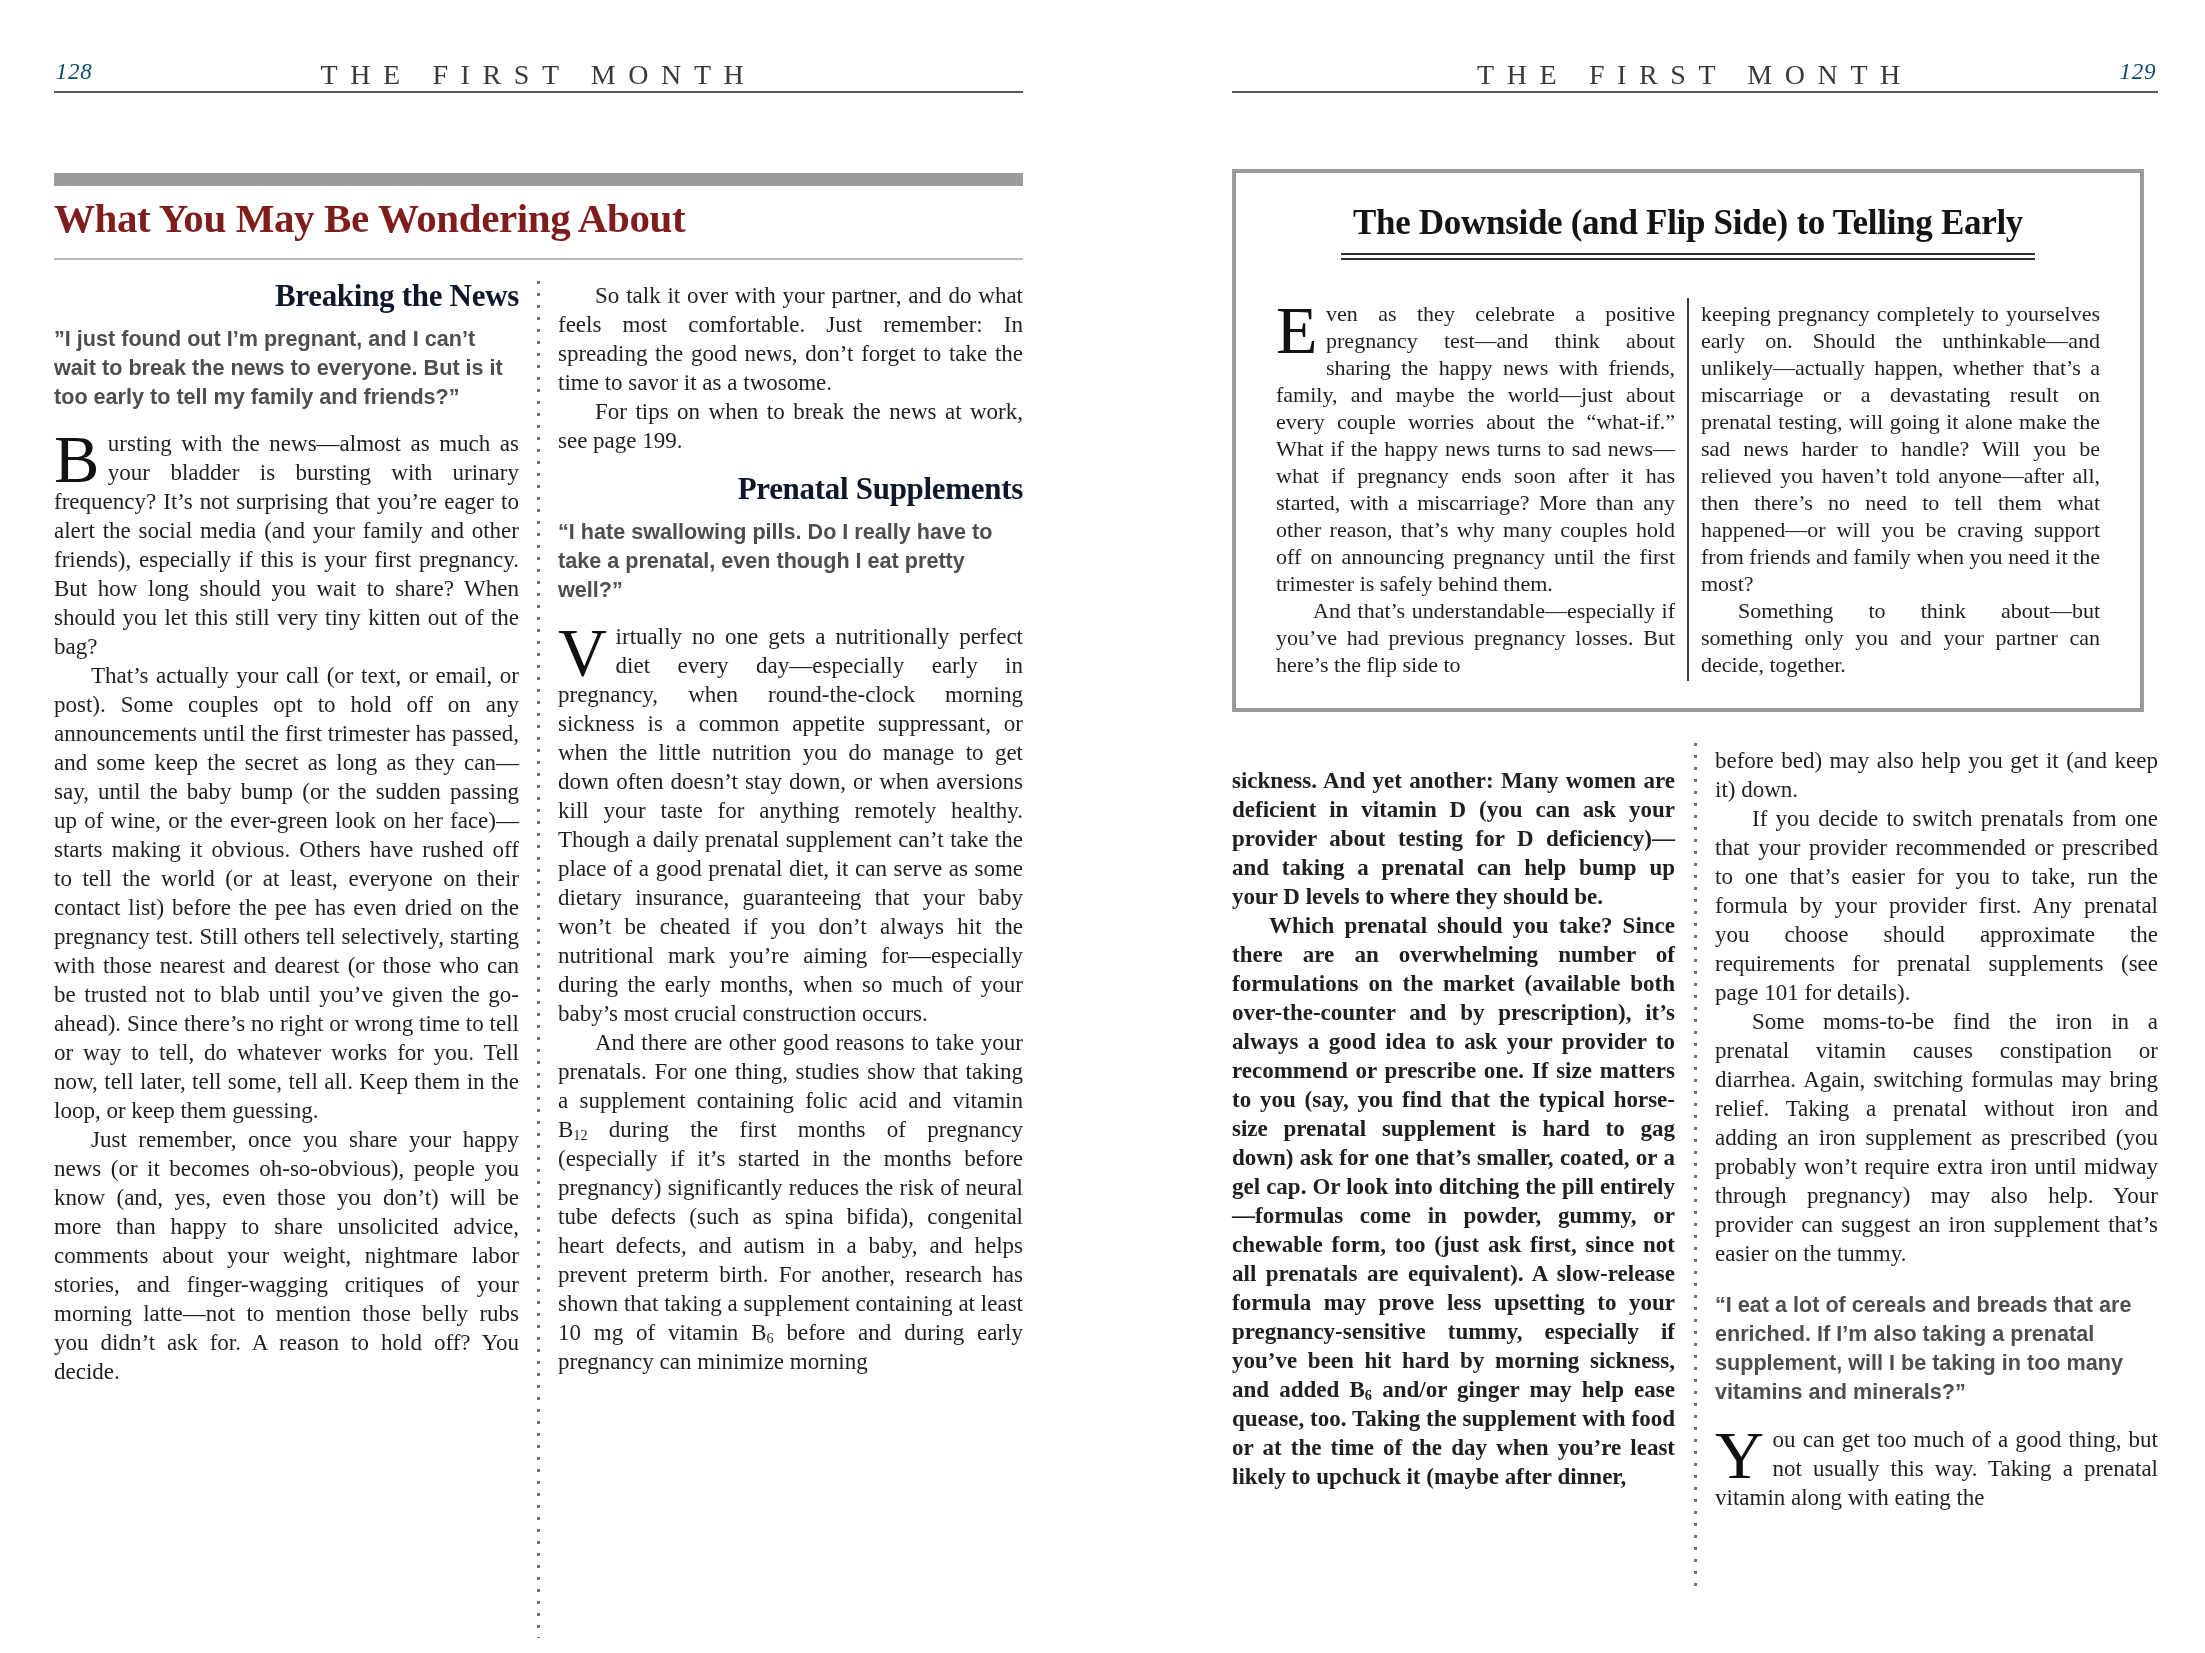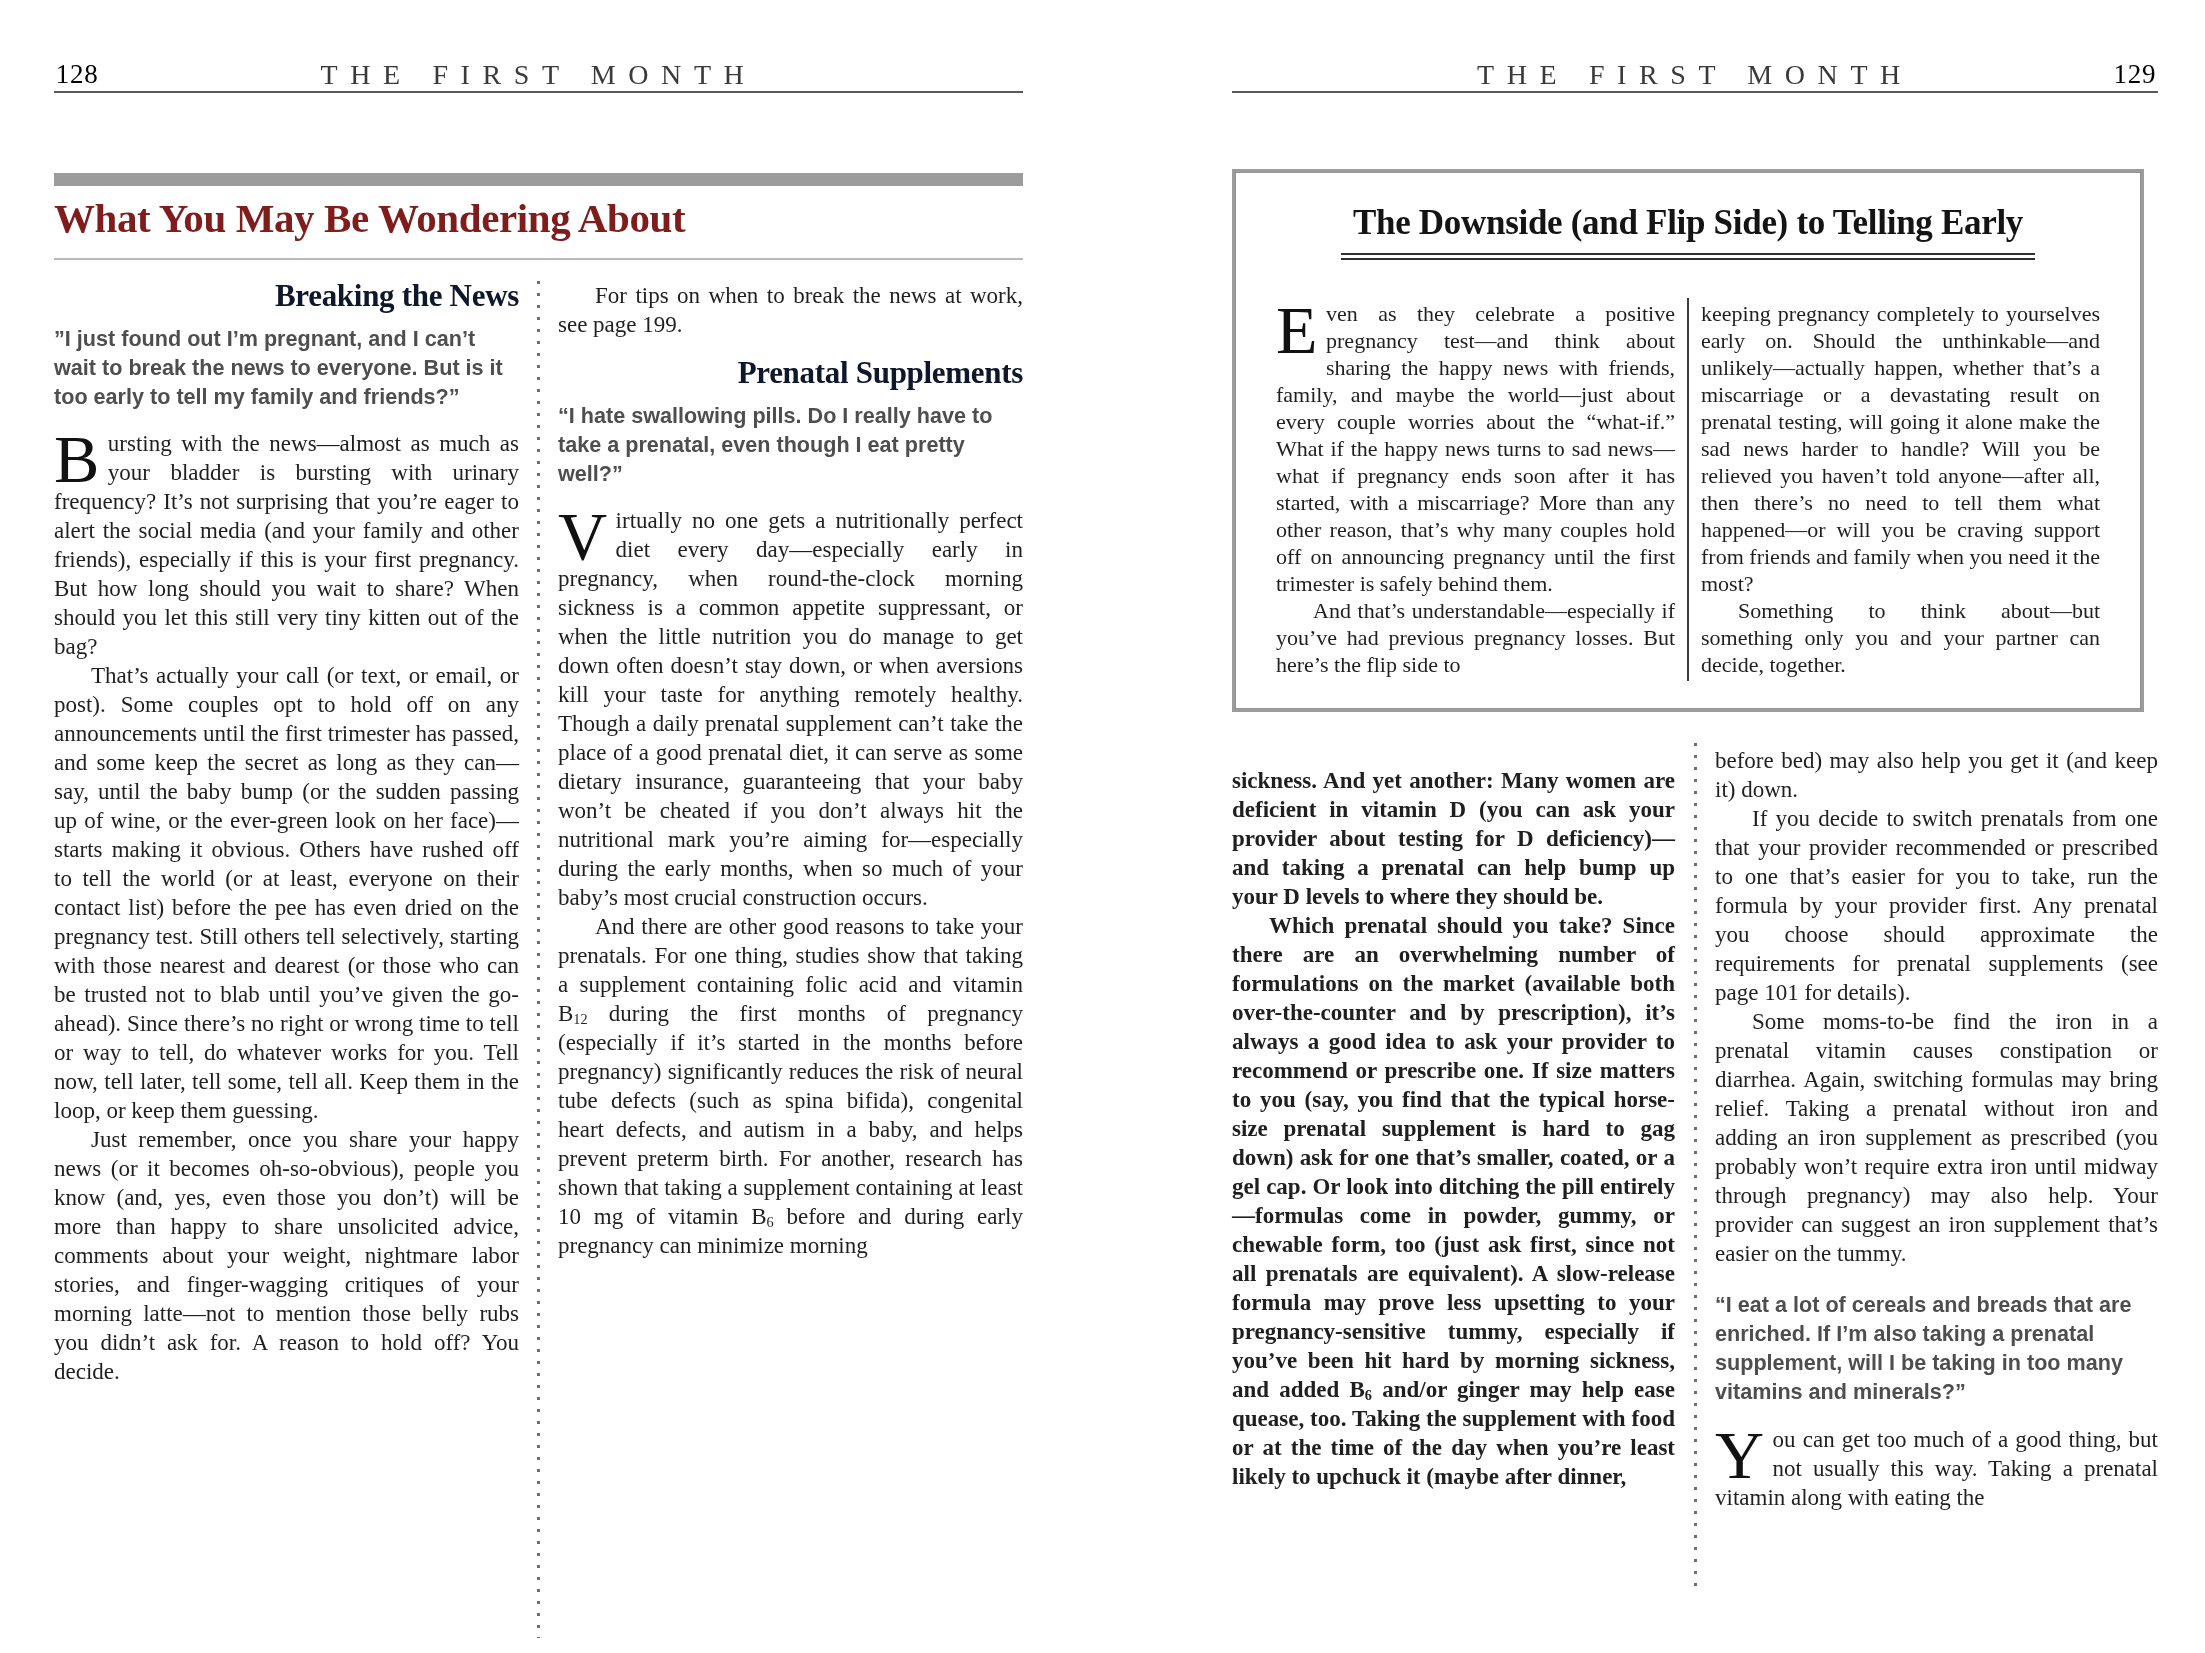--- a/index.html
+++ b/index.html
@@ -17,23 +17,24 @@
   #page-right { left: 1232px; width: 926px; }
 
   .page-header {
     position: relative;
     height: 39px;
     border-bottom: 2.5px solid #58595b;
   }
   .folio {
     position: absolute;
     top: 5.1px;
-    font-size: 27px;
+    font-size: 23px;
     letter-spacing: 0.8px;
-    color: #000000;
+    color: #0c4a6e;
+    font-style: italic;
   }
   .folio.left-pos  { left: 1.7px; }
   .folio.right-pos { right: 1.7px; }
   .running-head {
     position: absolute;
     top: 5.1px; left: 0; right: 0;
     text-align: center;
     font-size: 28px;
     letter-spacing: 0.45em;
     color: #3a3a3a;
@@ -166,20 +167,21 @@
 
     <div class="col" style="left:0; top:227px; width:465px;">
       <h2 class="sub-heading">Breaking the News</h2>
       <p class="question">”I just found out I’m pregnant, and I can’t wait to break the news to everyone. But is it too early to tell my family and friends?”</p>
       <p class="body-para"><span class="dropcap">B</span><span>ursting with the news—almost as much as your bladder is bursting with urinary frequency? It’s not surprising that you’re eager to alert the social media (and your family and other friends), especially if this is your first pregnancy. But how long should you wait to share? When should you let this still very tiny kitten out of the bag?</span></p>
       <p class="body-para indent">That’s actually your call (or text, or email, or post). Some couples opt to hold off on any announcements until the first trimester has passed, and some keep the secret as long as they can—say, until the baby bump (or the sudden passing up of wine, or the ever-green look on her face)—starts making it obvious. Others have rushed off to tell the world (or at least, everyone on their contact list) before the pee has even dried on the pregnancy test. Still others tell selectively, starting with those nearest and dearest (or those who can be trusted not to blab until you’ve given the go-ahead). Since there’s no right or wrong time to tell or way to tell, do whatever works for you. Tell now, tell later, tell some, tell all. Keep them in the loop, or keep them guessing.</p>
       <p class="body-para indent">Just remember, once you share your happy news (or it becomes oh-so-obvious), people you know (and, yes, even those you don’t) will be more than happy to share unsolicited advice, comments about your weight, nightmare labor stories, and finger-wagging critiques of your morning latte—not to mention those belly rubs you didn’t ask for. A reason to hold off? You decide.</p>
     </div>
 
     <div class="col" style="left:504px; top:227px; width:465px;">
+      <p class="body-para indent">So talk it over with your partner, and do what feels most comfortable. Just remember: In spreading the good news, don’t forget to take the time to savor it as a twosome.</p>
       <p class="body-para indent">For tips on when to break the news at work, see page 199.</p>
       <h2 class="sub-heading spaced">Prenatal Supplements</h2>
       <p class="question">“I hate swallowing pills. Do I really have to take a prenatal, even though I eat pretty well?”</p>
       <p class="body-para"><span class="dropcap">V</span><span>irtually no one gets a nutritionally perfect diet every day—especially early in pregnancy, when round-the-clock morning sickness is a common appetite suppressant, or when the little nutrition you do manage to get down often doesn’t stay down, or when aversions kill your taste for anything remotely healthy. Though a daily prenatal supplement can’t take the place of a good prenatal diet, it can serve as some dietary insurance, guaranteeing that your baby won’t be cheated if you don’t always hit the nutritional mark you’re aiming for—especially during the early months, when so much of your baby’s most crucial construction occurs.</span></p>
       <p class="body-para indent"><span>And there are other good reasons to take your prenatals. For one thing, studies show that taking a supplement containing folic acid and vitamin B</span><sub>12</sub><span> during the first months of pregnancy (especially if it’s started in the months before pregnancy) significantly reduces the risk of neural tube defects (such as spina bifida), congenital heart defects, and autism in a baby, and helps prevent preterm birth. For another, research has shown that taking a supplement containing at least 10 mg of vitamin B</span><sub>6</sub><span> before and during early pregnancy can minimize morning</span></p>
     </div>
   </div>
 
   <div class="page" id="page-right">
 

